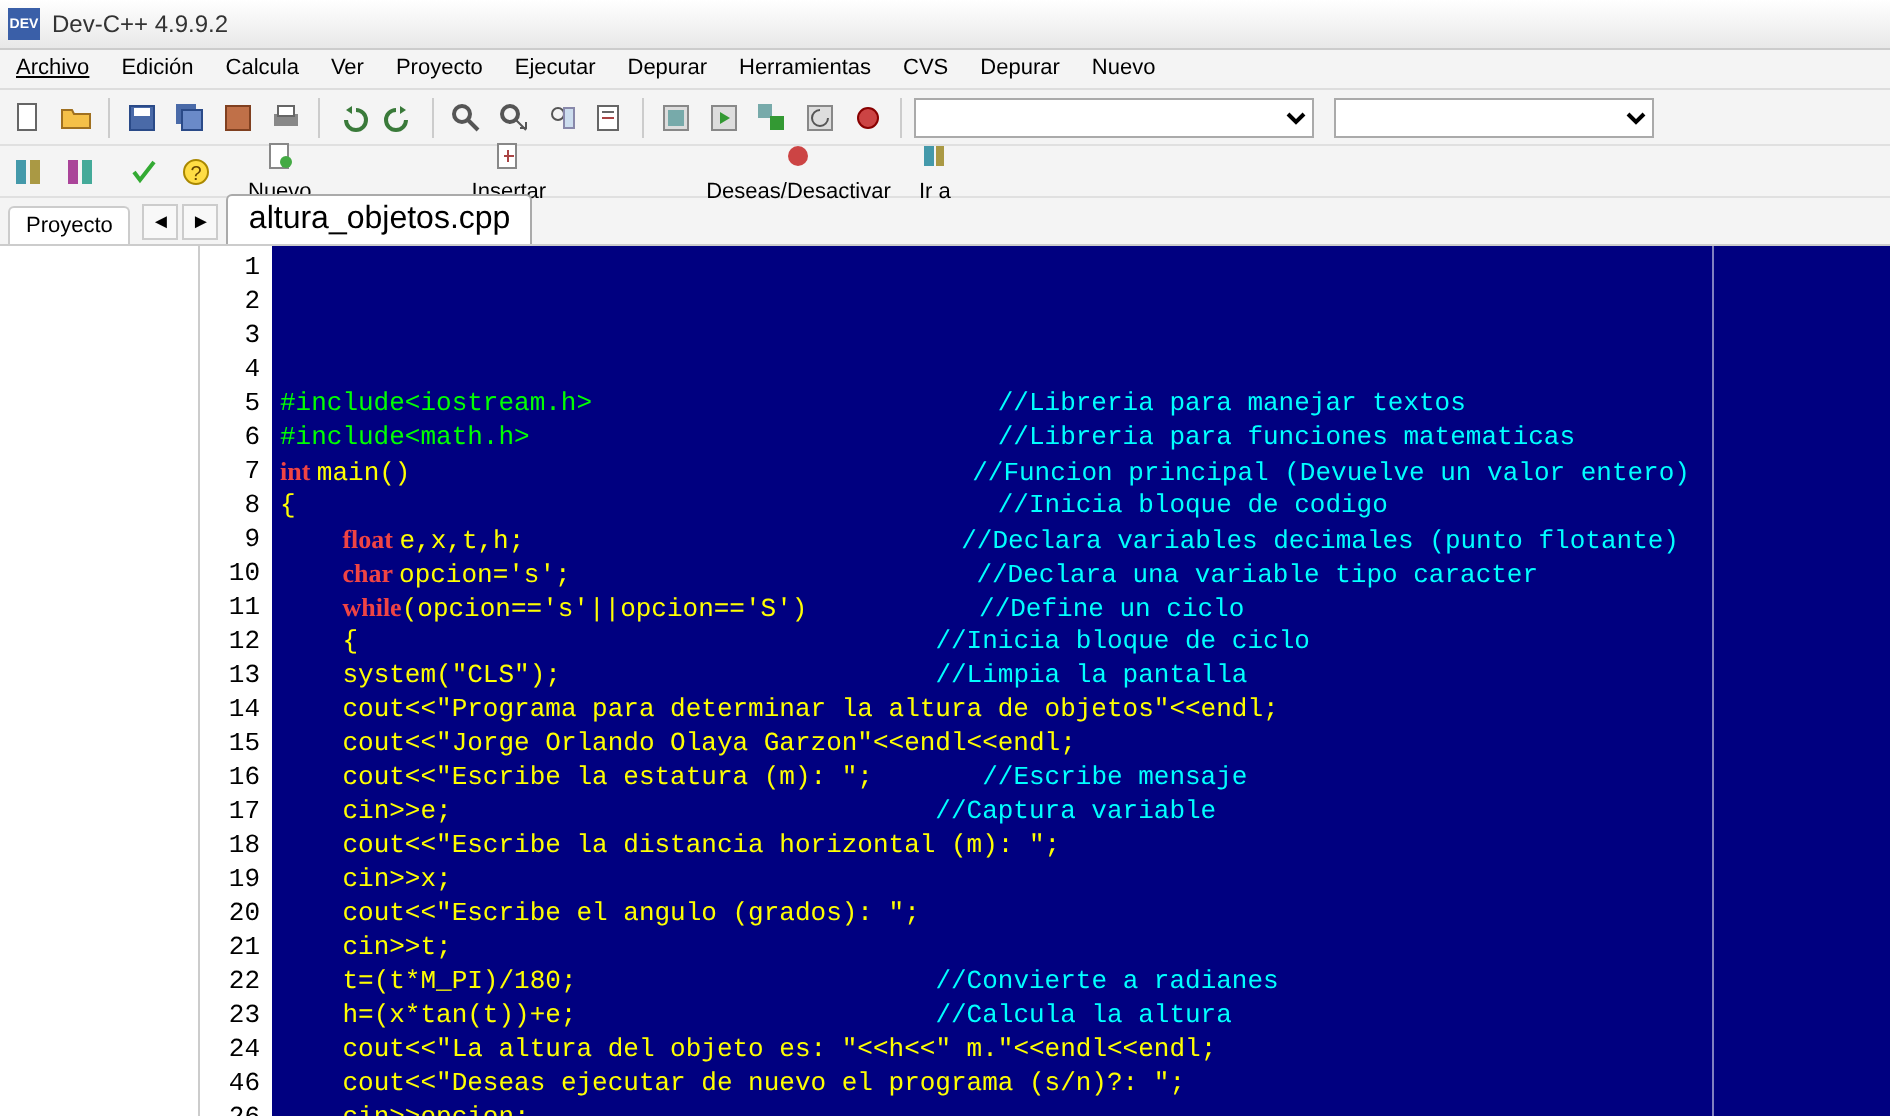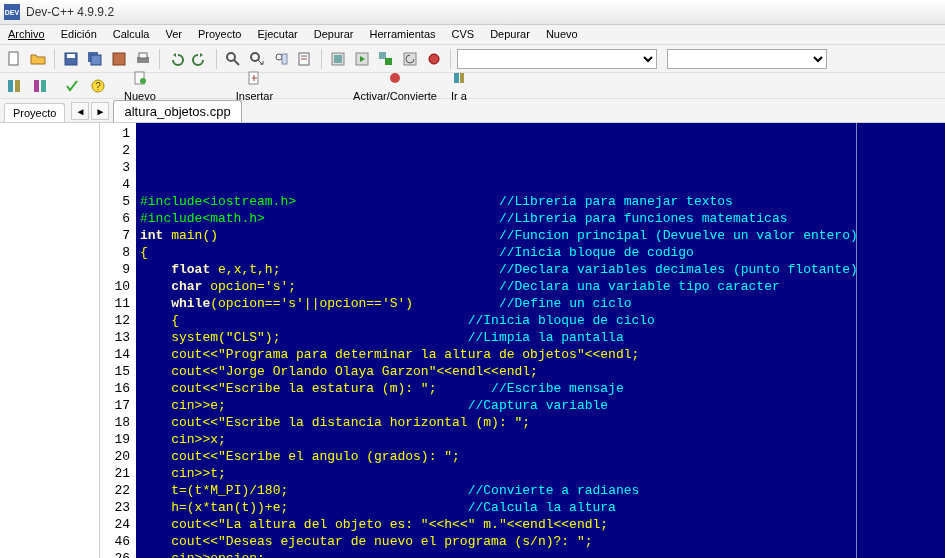--- a/index.html
+++ b/index.html
@@ -16,26 +16,26 @@
 .tbtn svg { width:16px; height:16px; }
 .tcombo { height: 20px; border: 1px solid #aaa; background: #fff; font-size: 11px; min-width: 120px; }
 .toolbar2 { background: #f4f4f4; height: 26px; display: flex; align-items: center; padding: 2px 4px; gap: 6px; border-bottom: 1px solid #e0e0e0; }
 .toolbar2 .act { display:flex; align-items:center; gap:4px; padding:0 4px;flex-direction:column; }
 .tabrow { background: #f4f4f4; height: 24px; display: flex; align-items: flex-end; border-bottom: 1px solid #ccc; }
 .sidepanel { width: 100px; background: #fff; border-right: 1px solid #ccc; }
 .maincols { display: flex; height: calc(558px - 22px - 20px - 28px - 26px - 24px); }
 .projtab { padding: 3px 8px; border: 1px solid #ccc; border-bottom: none; background: #fff; margin-left: 4px; font-size: 11px; border-radius: 3px 3px 0 0; }
 .navbtns { display:flex; gap:2px; margin-left:6px; margin-bottom:2px;}
 .navbtns .nb { width:18px; height:18px; border:1px solid #ccc; background:#f8f8f8; font-size:10px; display:flex; align-items:center; justify-content:center;}
-.filetab { padding: 3px 10px; border: 1px solid #aaa; border-bottom: none; background: #fff; margin-left: 4px; font-size: 13px; border-radius: 3px 3px 0 0; }
+.filetab { padding: 3px 10px; border: 1px solid #aaa; border-bottom: none; background: #fff; margin-left: 4px; font-size: 16px; border-radius: 3px 3px 0 0; }
 .editor { flex: 1; display: flex; background: #000080; overflow: hidden; position: relative; }
 .gutter { background: #fff; width: 36px; text-align: right; padding: 2px 6px 2px 2px; font-family: "Courier New", monospace; font-size: 13px; color: #000; line-height: 17px; }
 .code { flex:1; font-family: "Courier New", monospace; font-size: 13px; line-height: 17px; color: #fff; padding: 19px 0; white-space: pre; position:relative; }
 .code .ln { height:17px; padding-left:4px; }
-.kw { color: #fef9c3; font-weight: bold; }
+.kw { color: #ef4444; font-weight: bold; font-family: Liberation Serif, serif; }
 .pre { color: #00ff00; }
 .cm { color: #00ffff; }
 .str { color: #ffff00; }
 .norm { color: #ffff00; }
 .vline { position:absolute; top:0; bottom:0; width:1px; background:#8080c0; left:720px;}
 </style>
 </head>
 <body>
 
 <div class="titlebar">
@@ -205,21 +205,21 @@
         <rect x="3" y="2" width="9" height="12" fill="#fff" stroke="#888"></rect>
         <path d="M6 8h5M8 5v6" stroke="#a44"></path>
       </svg>
       <span>Insertar</span>
     </span>
   <span style="width:60px"></span>
   <span class="act">
       <svg width="16" height="16">
         <circle cx="8" cy="8" r="5" fill="#c44"></circle>
       </svg>
-      <span>Activar/Convierte</span>
+      <span>Deseas/Desactivar</span>
     </span>
   <span class="act">
       <svg width="16" height="16">
         <rect x="3" y="3" width="5" height="10" fill="#49a"></rect>
         <rect x="9" y="3" width="4" height="10" fill="#a94"></rect>
       </svg>
       <span>Ir a</span>
     </span>
 </div>
 

